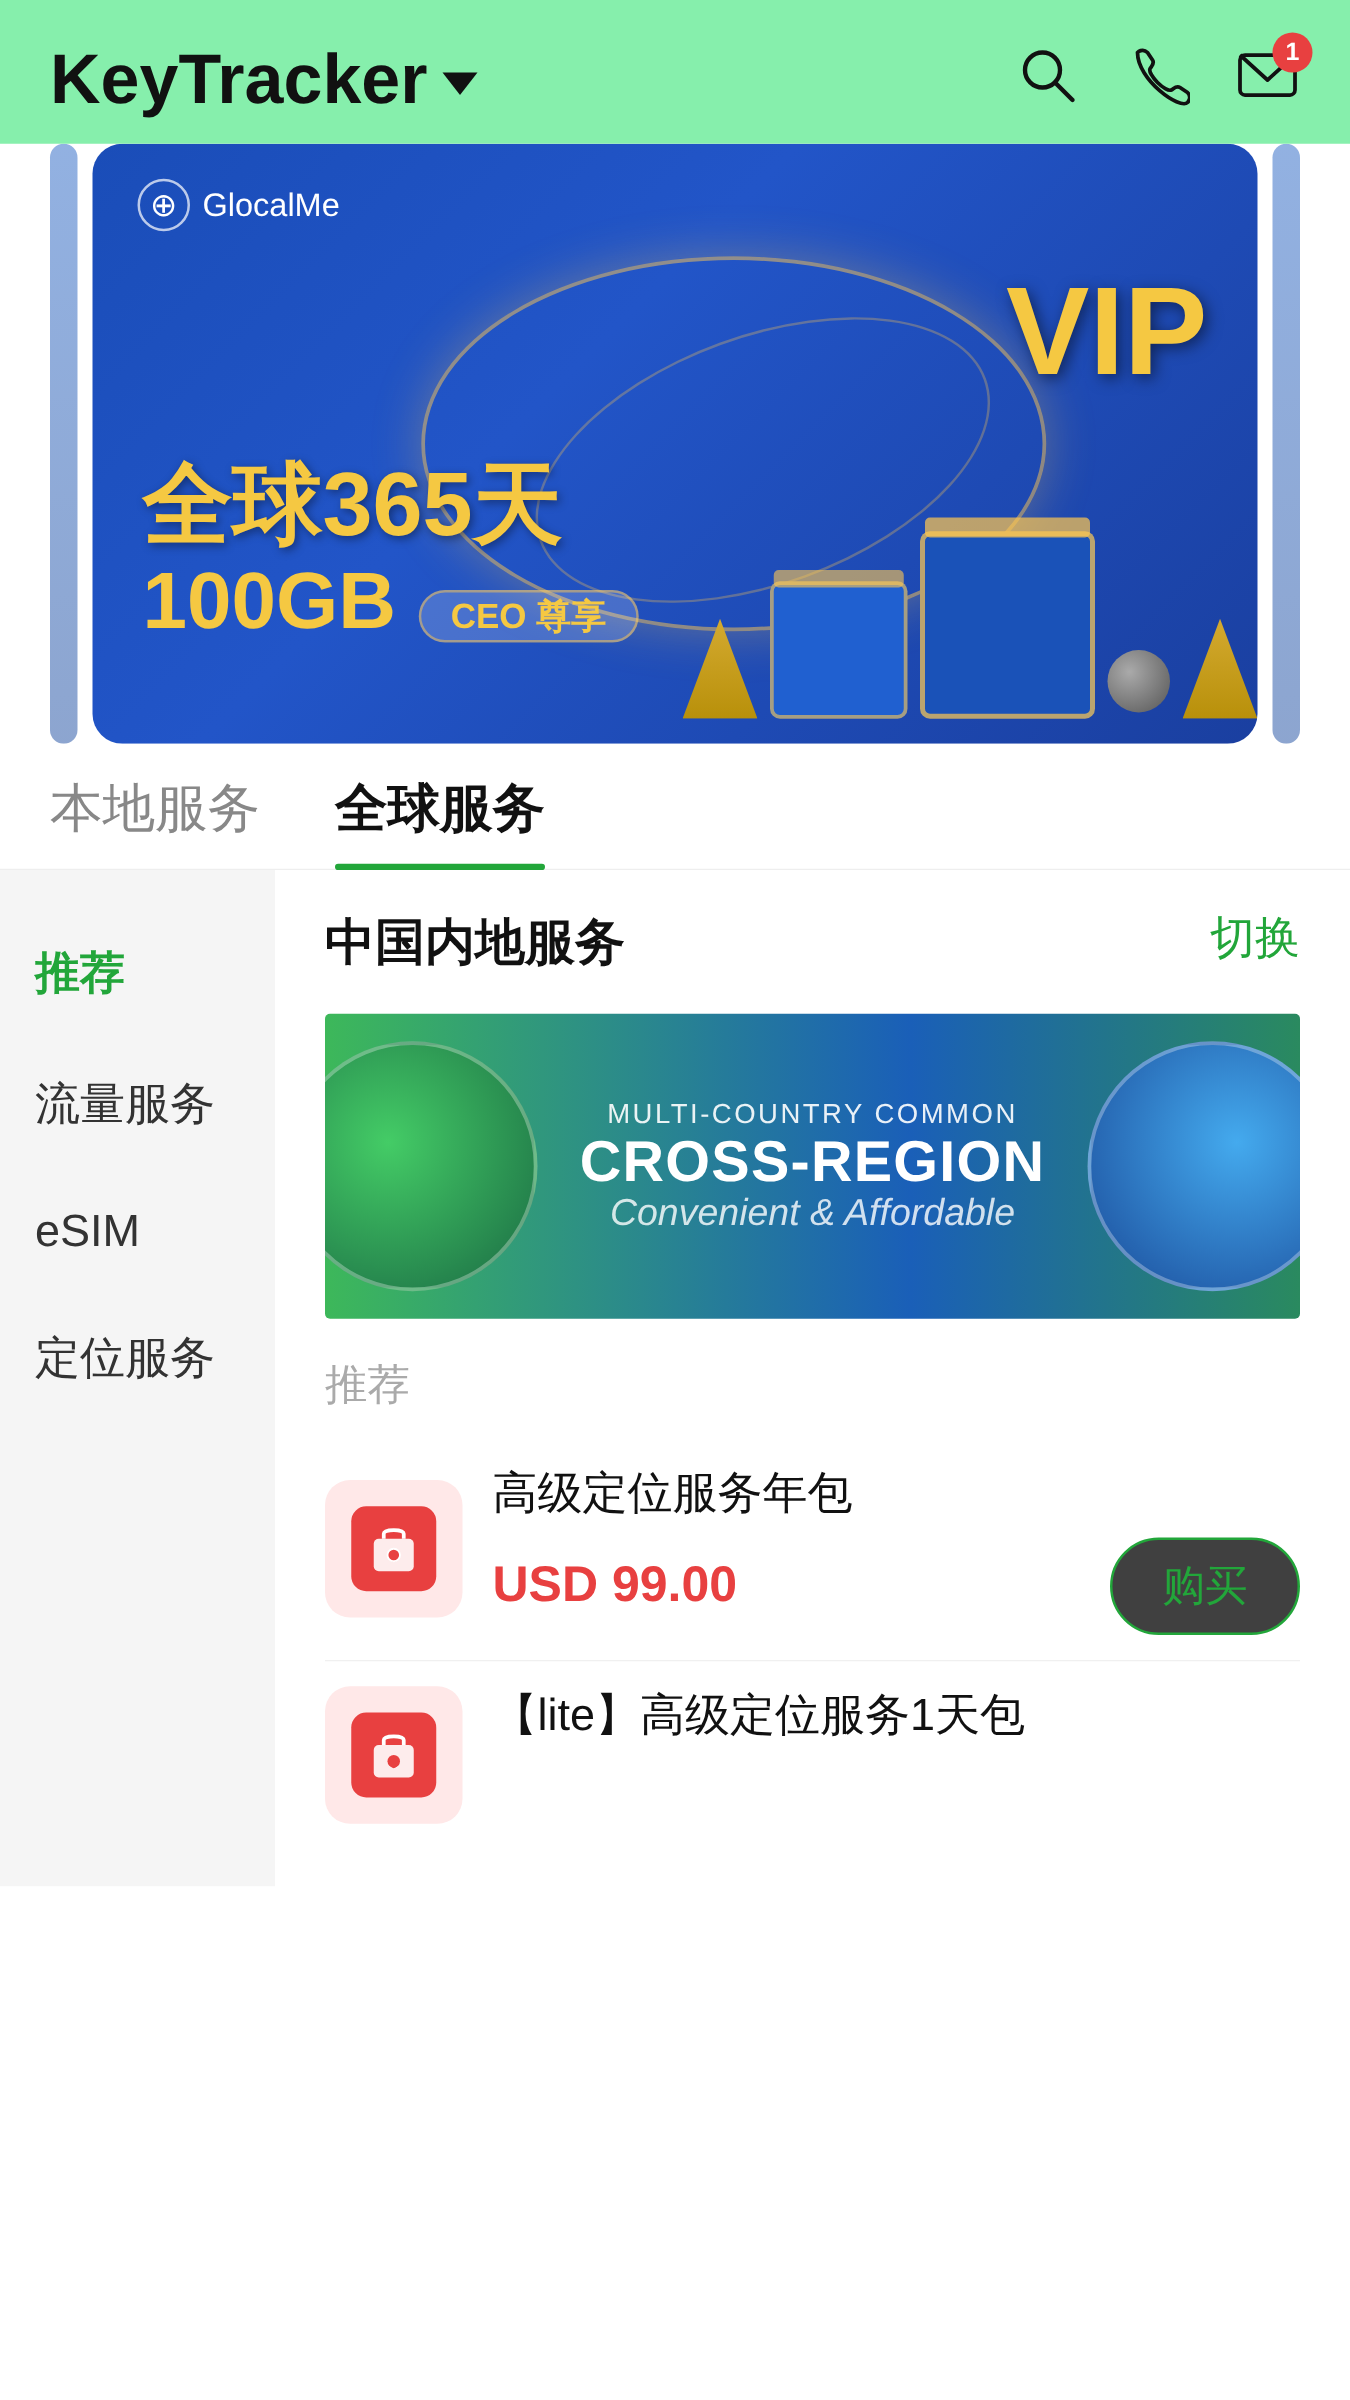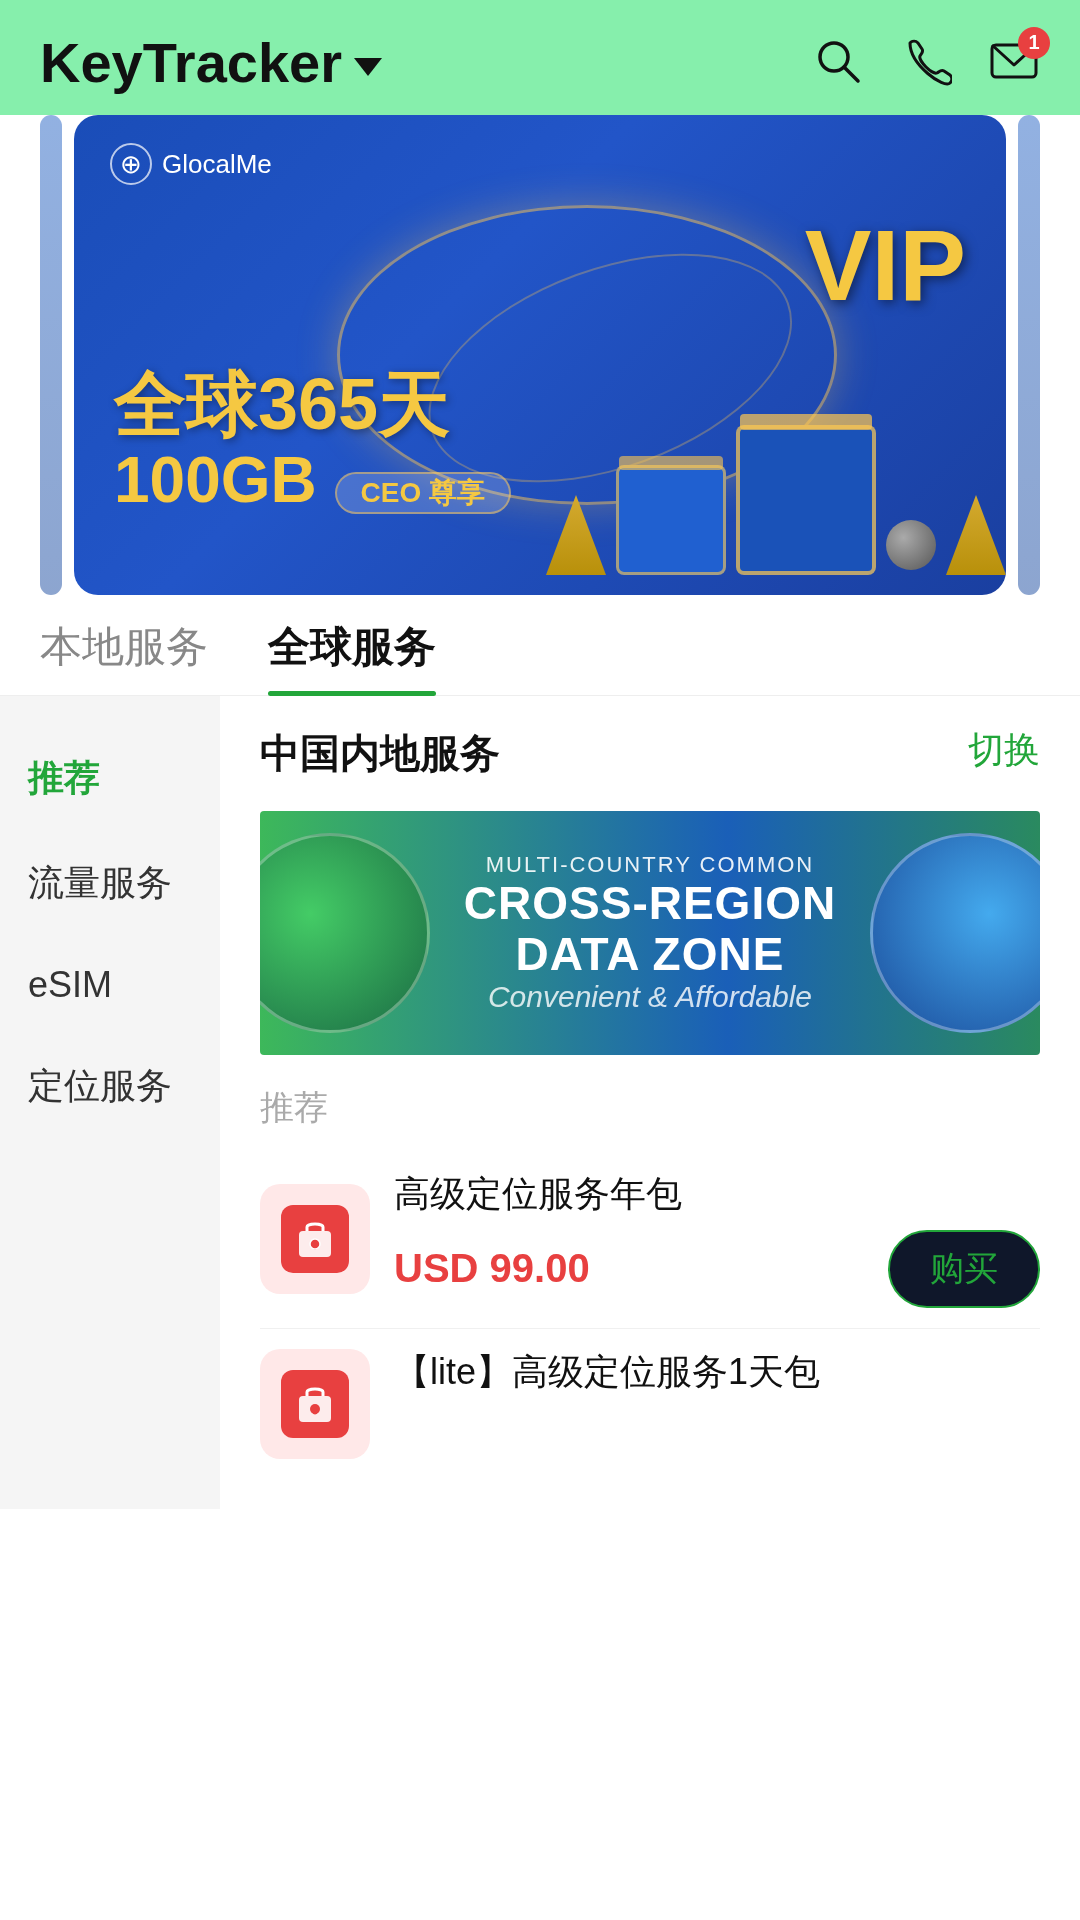--- a/index.html
+++ b/index.html
@@ -450,21 +450,21 @@
       font-size: 40px;
       font-weight: 700;
       color: #e84040;
     }
     .buy-btn {
       border: 2px solid #22a63a;
       border-radius: 50px;
       padding: 14px 40px;
       font-size: 34px;
       color: #22a63a;
-      background: #0f172a;
+      background: #404040;
       cursor: pointer;
     }
 
     
     .product-item-partial {
       display: flex;
       align-items: flex-start;
       padding: 20px 0;
       cursor: pointer;
     }
@@ -550,21 +550,20 @@
       <span class="section-title">中国内地服务</span>
       <span class="section-switch">切换</span>
     </div>
 
     <div class="cross-region-banner">
       <div class="globe-left"></div>
       <div class="globe-right"></div>
       <div class="banner-inner-text">
         <div class="multi-country-text">MULTI-COUNTRY COMMON</div>
         <div class="cross-region-text">CROSS-REGION</div>
-        <div class="cross-region-text">DATA ZONE</div>
         <div class="convenient-text">Convenient &amp; Affordable</div>
       </div>
     </div>
 
     <div class="recommend-label">推荐</div>
 
     <div class="product-item">
       <div class="product-icon">
         <div class="product-icon-inner">
           <svg class="product-icon-svg" viewBox="0 0 44 44">

